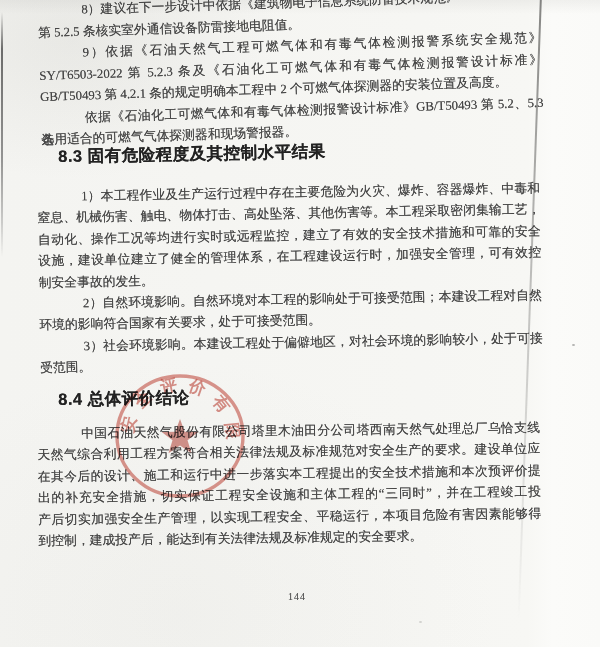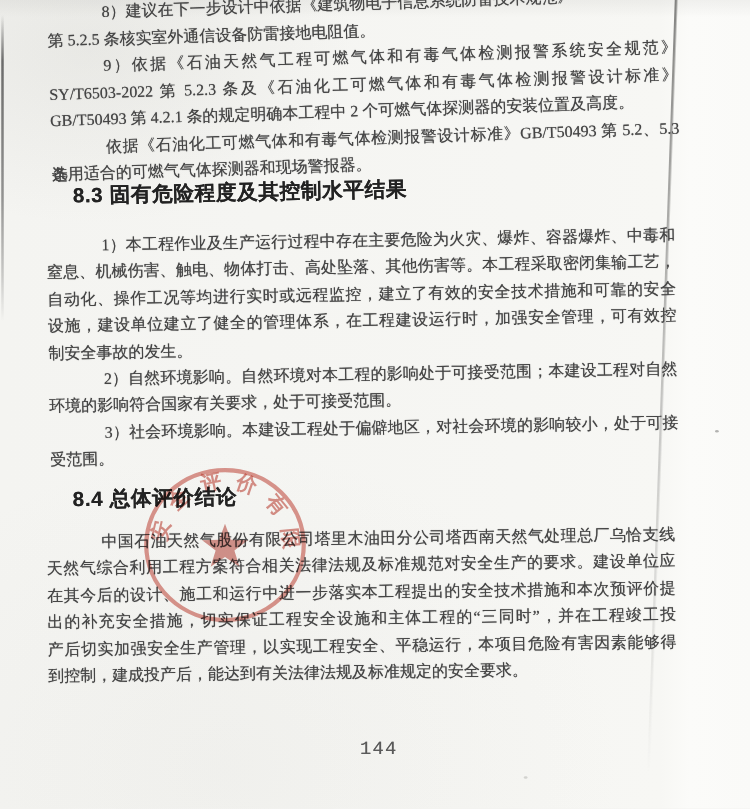--- a/index.html
+++ b/index.html
@@ -53,23 +53,22 @@
     background:linear-gradient(180deg,
       rgba(90,90,90,0) 0%, rgba(75,75,75,.8) 15%,
       rgba(95,95,95,.65) 60%, rgba(120,120,120,.35) 85%, rgba(120,120,120,0) 100%);
     filter:blur(.2px);
   }
   .speck{position:absolute;border-radius:50%;background:rgba(120,120,118,.55);}
   .speck.s1{left:572px;top:344px;width:3px;height:2px;}
   .speck.s2{left:419px;top:621px;width:3px;height:2px;opacity:.5;}
   .pageno{
     position:absolute;left:288px;top:591px;
-    font-size:15px;letter-spacing:1px;color:#5a5a5a;
+    font-size:10px;letter-spacing:1px;color:#5a5a5a;
     text-shadow:0 0 .5px rgba(90,90,90,.8);
-    font-family:Liberation Mono, monospace;
   }
   .stamp{
     position:absolute;left:110px;top:370px;width:140px;height:134px;
     mix-blend-mode:multiply;filter:blur(.4px);
   }
 </style>
 </head>
 <body>
 
 <div class="page">

